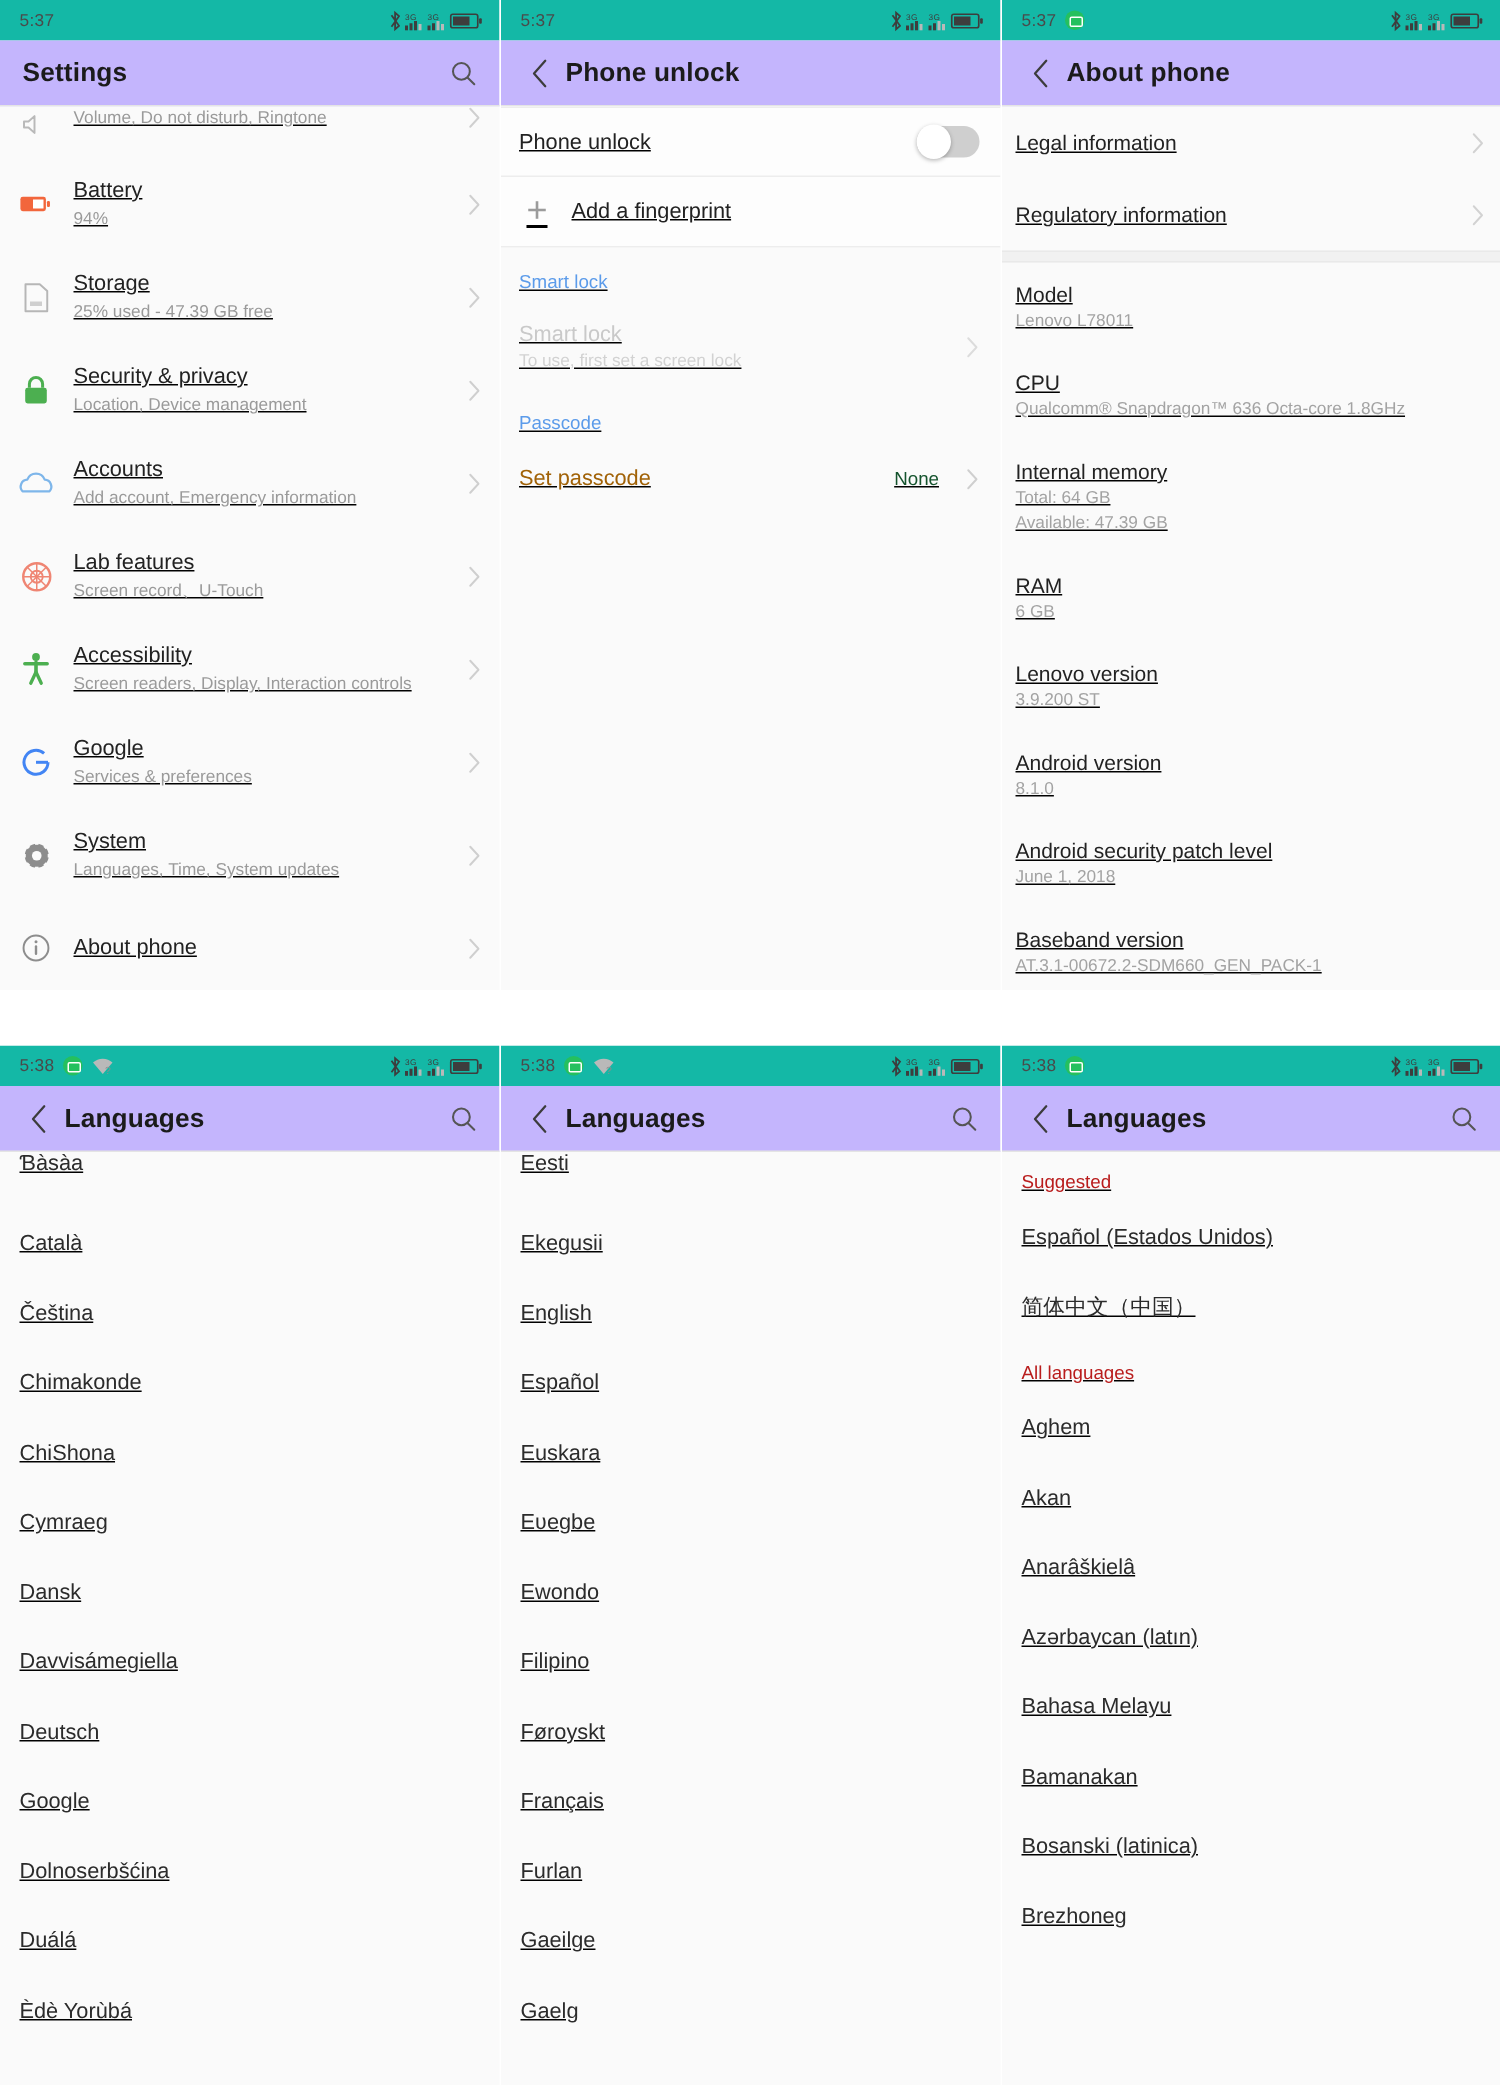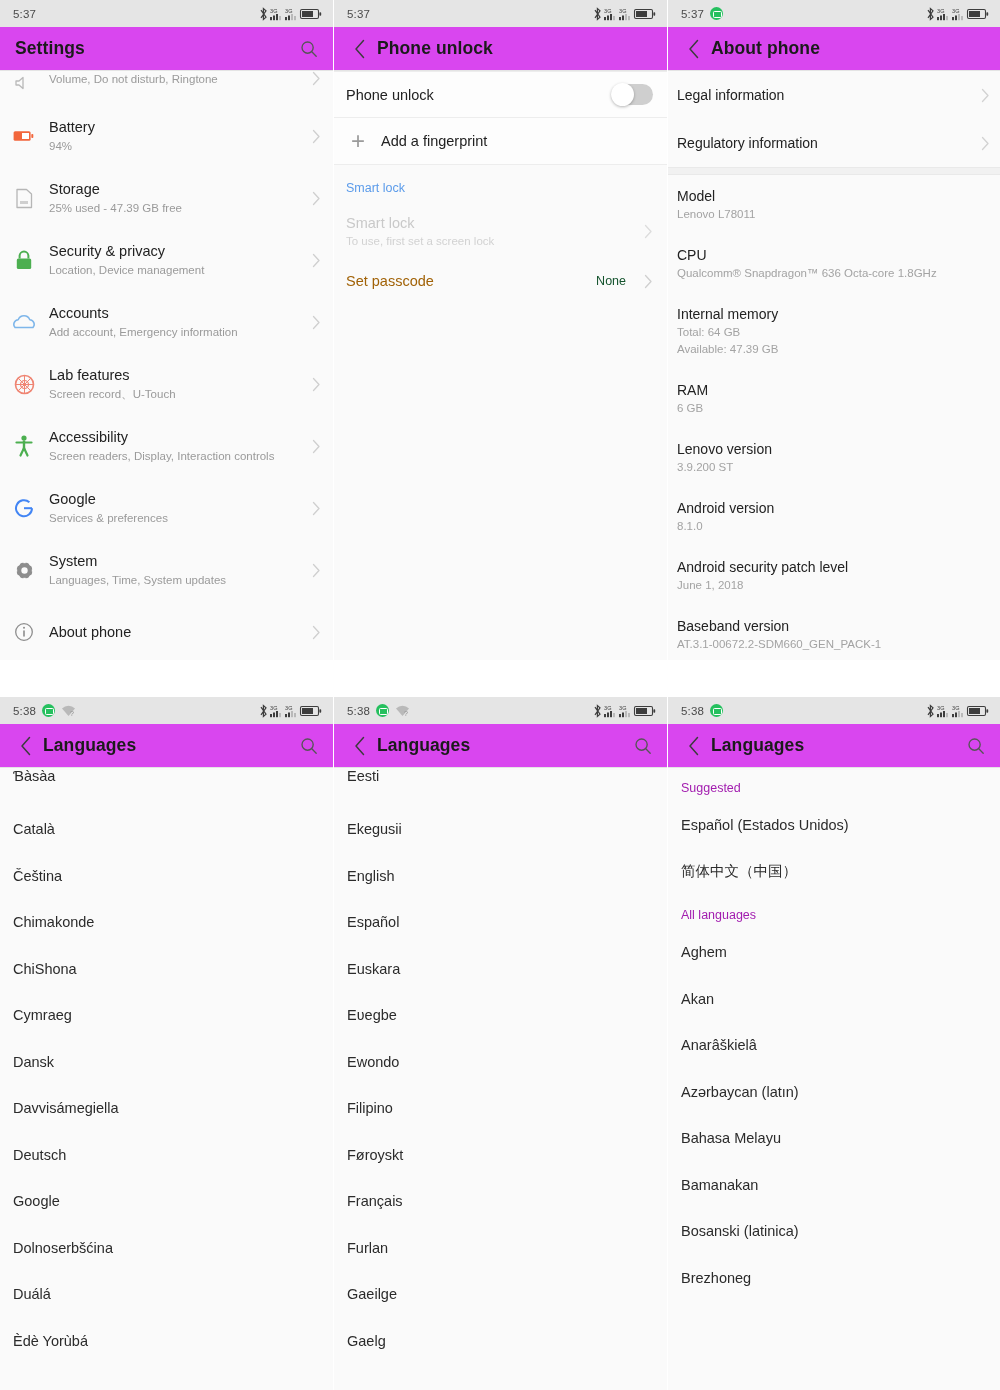--- a/index.html
+++ b/index.html
@@ -22,21 +22,21 @@
   .panel.p1 { left: 0;   top: 0;   height: 660px; }
   .panel.p2 { left: 334px; top: 0; height: 660px; }
   .panel.p3 { left: 668px; top: 0; height: 660px; width: 332px; }
   .panel.p4 { left: 0;   top: 697px; height: 693px; }
   .panel.p5 { left: 334px; top: 697px; height: 693px; }
   .panel.p6 { left: 668px; top: 697px; height: 693px; width: 332px; }
 
   
   .statusbar {
     height: 27px;
-    background: #e5e5e5;
+    background: #14b8a6;
     display: flex;
     align-items: center;
     padding: 0 11px 0 13px;
     font-size: 11.5px;
     color: #4a4a4a;
     letter-spacing: 0.2px;
   }
   .sb-left { display: flex; align-items: center; gap: 6px; }
   .sb-spacer { flex: 1; }
   .sb-right { display: flex; align-items: center; gap: 2px; }
@@ -51,21 +51,21 @@
     left: 3px; top: 4px; width: 7px; height: 5px;
     border: 1.3px solid #ffffff; border-radius: 1.4px;
   }
   .ic-wifiq { position: relative; width: 15px; height: 13px; display: inline-block; }
   .ic-wifiq svg { position: absolute; left: 0; top: 1px; }
   .ic-bt svg, .ic-sig svg, .ic-batt svg { display: block; }
 
   
   .titlebar {
     height: 44px;
-    background: #d946ef;
+    background: #c4b5fd;
     display: flex;
     align-items: center;
     padding: 0 10px 0 13px;
     border-bottom: 1px solid #e4e4e4;
   }
   .titlebar .back {
     width: 26px; height: 26px;
     display: flex; align-items: center; justify-content: center;
     margin-right: 4px; cursor: pointer;
   }
@@ -73,21 +73,21 @@
     font-size: 17.5px;
     font-weight: bold;
     color: #1b1b1b;
     letter-spacing: 0.1px;
   }
   .titlebar .title.plain { padding-left: 2px; }
   .titlebar .grow { flex: 1; }
   .titlebar .search { width: 28px; height: 28px; display: flex; align-items: center; justify-content: center; cursor: pointer; }
 
   
-  .list { background: #fafafa; }
+  .list { background: #fafafa; text-decoration: underline; }
 
   .srow {
     display: flex;
     align-items: center;
     padding: 0 12px 0 12px;
     height: 62px;
     position: relative;
   }
   .srow .ico {
     width: 24px; height: 24px; margin-right: 13px;
@@ -161,21 +161,21 @@
 
   
   .lrow {
     height: 46.5px;
     display: flex; align-items: center;
     padding-left: 13px;
     font-size: 14.5px;
     color: #2b2b2b;
   }
   .lsect {
-    font-size: 12.5px; color: #a21caf;
+    font-size: 12.5px; color: #b91c1c;
     padding: 13px 0 7px 13px;
   }
   .lrow.first { height: 38px; align-items: flex-start; }
   .cjk { font-family: "DejaVu Sans", sans-serif; }
 
   svg { overflow: visible; }
 </style>
 </head>
 <body>
 
@@ -502,20 +502,21 @@
           <div class="t1">Smart lock</div>
           <div class="t2">To use, first set a screen lock</div>
         </div>
         <div class="chev">
           <svg width="9" height="15" viewBox="0 0 9 15">
               <path d="M1.5 1.5 L7 7.5 L1.5 13.5" fill="none" stroke="#dcdcdc" stroke-width="1.3" stroke-linecap="round" stroke-linejoin="round"></path>
             </svg>
         </div>
       </div>
 
+      <div class="sect">Passcode</div>
 
       <div class="prow">
         <span class="lbl">Set passcode</span>
         <span class="val">None</span>
         <span class="chev">
           <svg width="9" height="15" viewBox="0 0 9 15">
               <path d="M1.5 1.5 L7 7.5 L1.5 13.5" fill="none" stroke="#cfcfcf" stroke-width="1.3" stroke-linecap="round" stroke-linejoin="round"></path>
             </svg>
         </span>
       </div>

